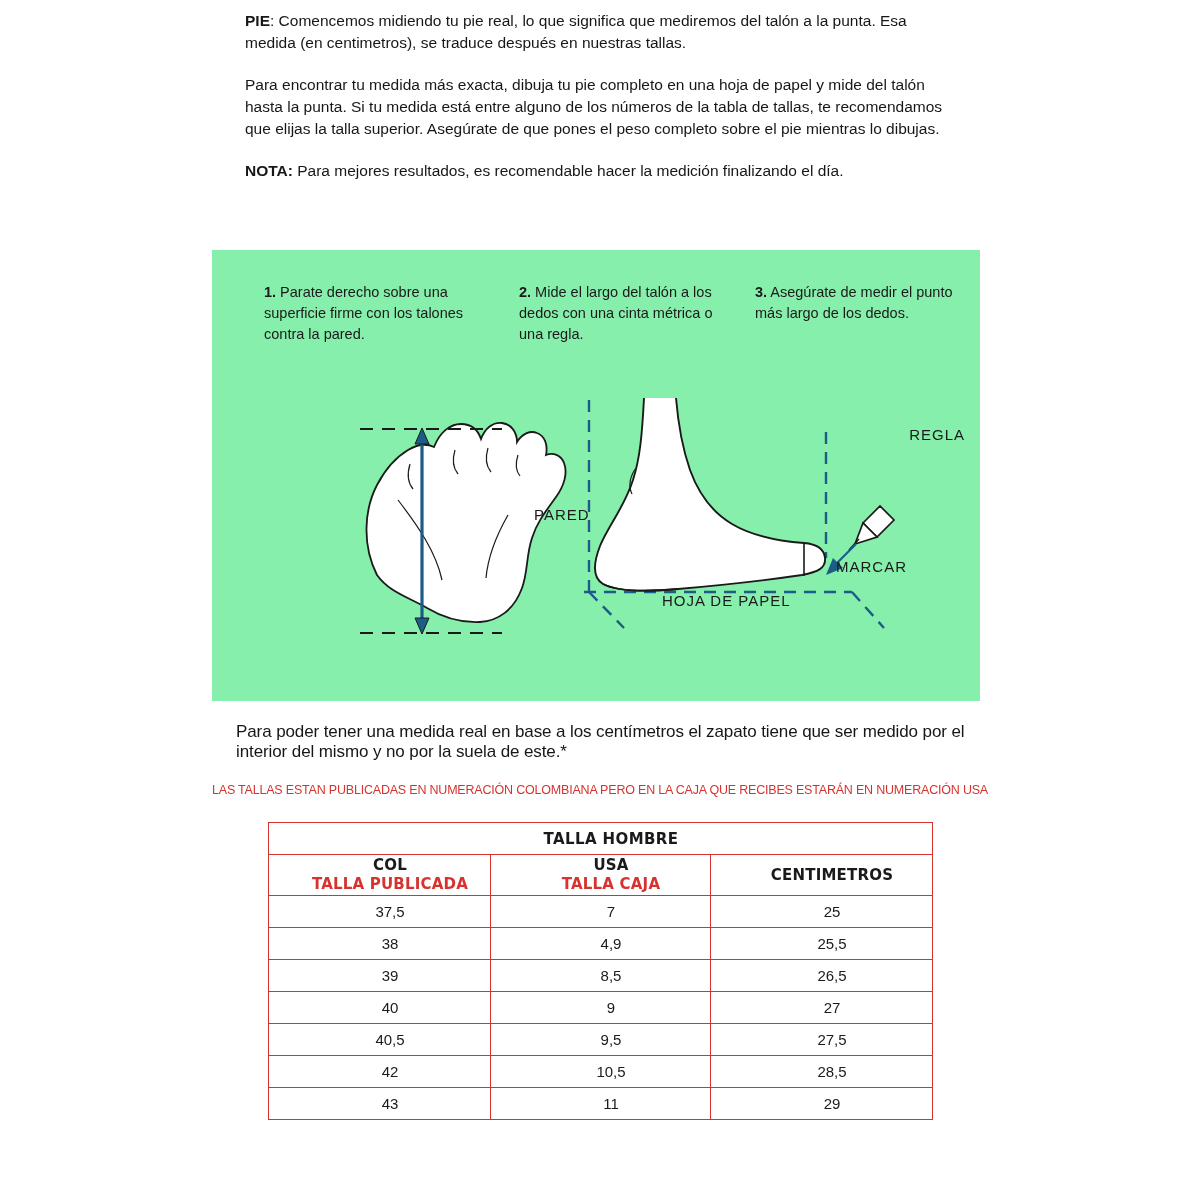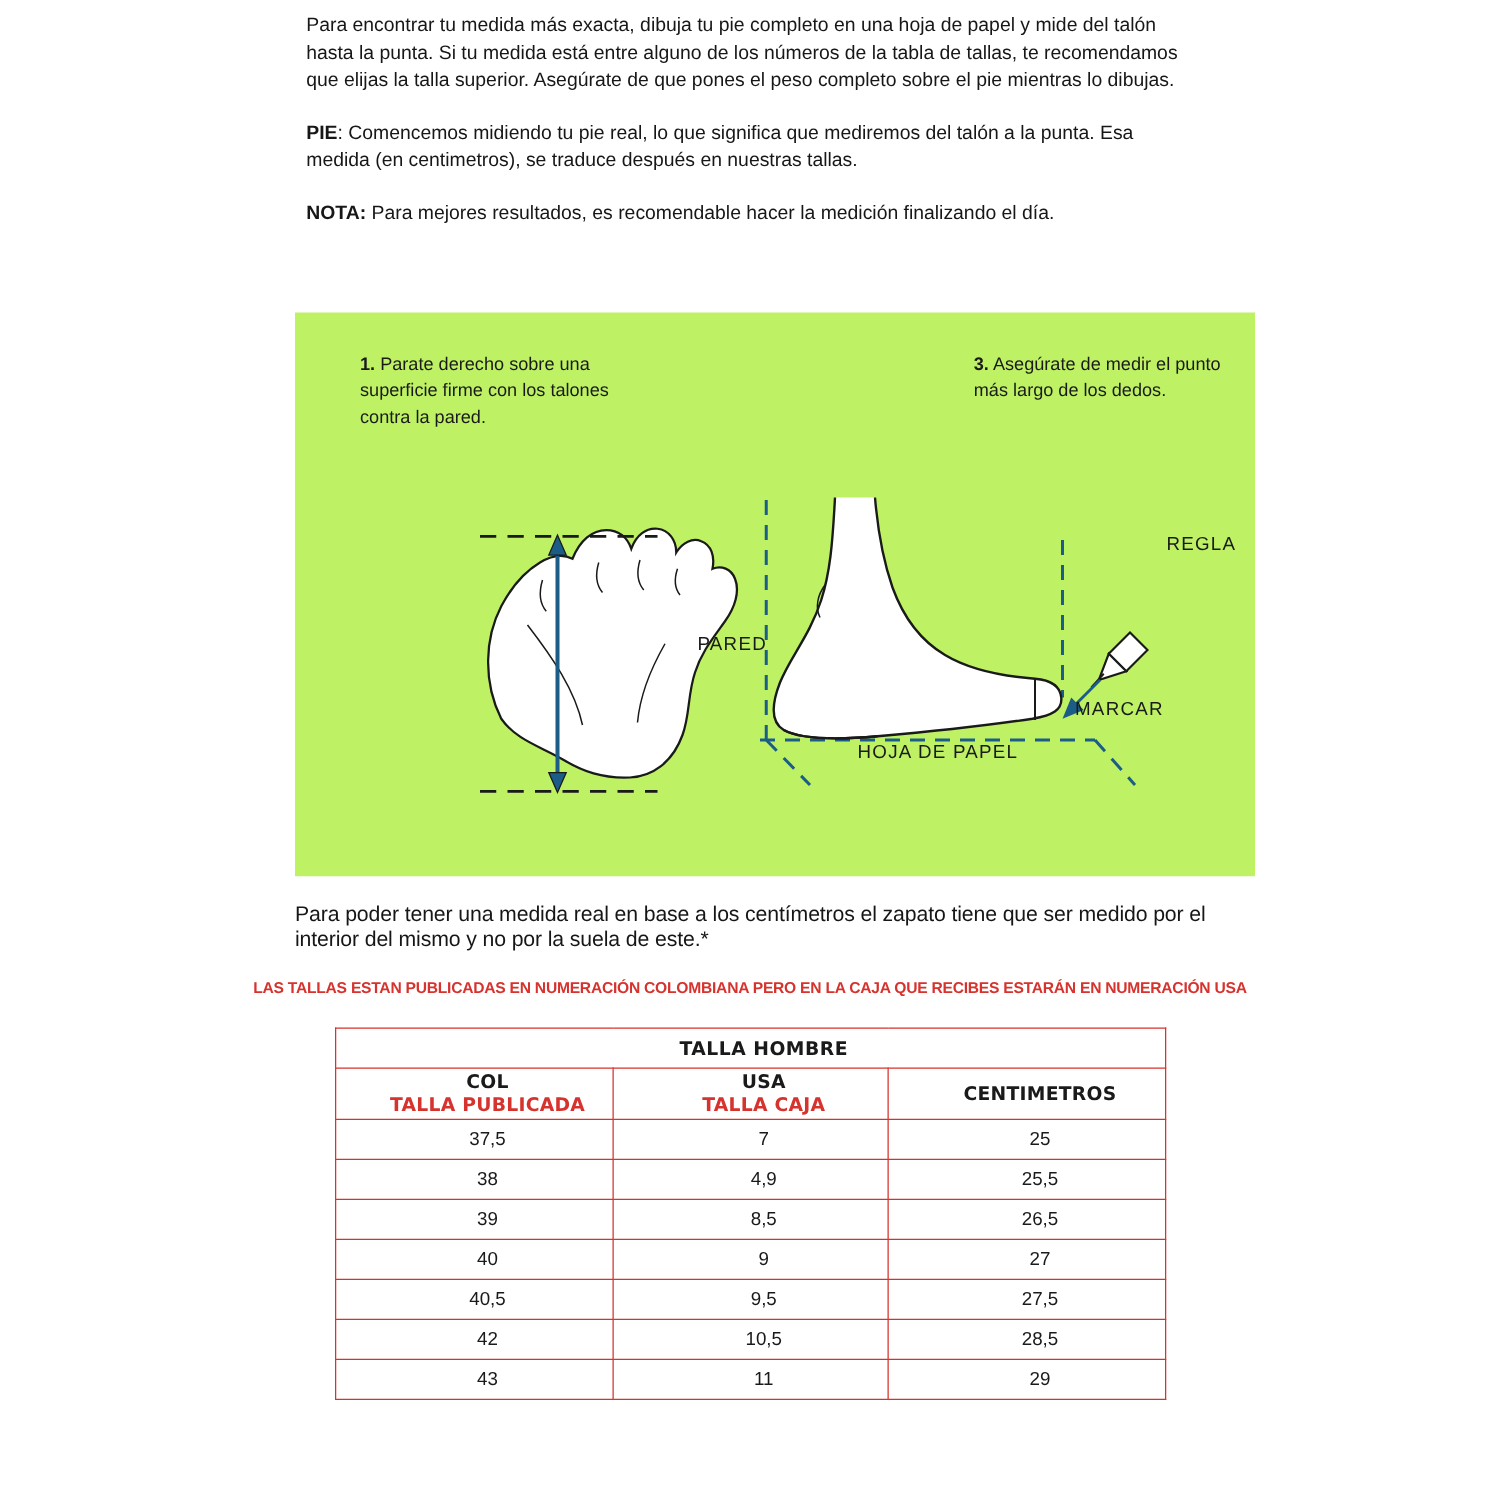--- a/index.html
+++ b/index.html
@@ -38,22 +38,21 @@
     font-weight: bold;
   }
 
   
   .panel {
     position: absolute;
     left: 212px;
     top: 250px;
     width: 768px;
     height: 451px;
-    background: #bef264;
-    margin-left: 24px;
+    background: #86efac;
   }
   .steps {
     position: absolute;
     left: 0;
     top: 0;
     width: 100%;
     height: 100px;
   }
   .step {
     position: absolute;
@@ -90,21 +89,21 @@
 
   
   .notice {
     position: absolute;
     left: 0;
     top: 783px;
     width: 1200px;
     text-align: center;
     color: #d6332e;
     font-size: 12.5px;
-    font-weight: bold;
+    font-weight: normal;
     letter-spacing: -0.2px;
   }
 
   
   .table-wrap {
     position: absolute;
     left: 268px;
     top: 822px;
     width: 664px;
   }
@@ -143,30 +142,33 @@
   col.c1 { width: 222px; }
   col.c2 { width: 220px; }
   col.c3 { width: 222px; }
 </style>
 </head>
 <body>
 
 <div class="page">
 
   <div class="intro">
+    <p><b>PIE</b><span>: Comencemos midiendo tu pie real, lo que significa que mediremos del talón a la punta. Esa medida (en centimetros), se traduce después en nuestras tallas.</span></p>
     <p>Para encontrar tu medida más exacta, dibuja tu pie completo en una hoja de papel y mide del talón hasta la punta. Si tu medida está entre alguno de los números de la tabla de tallas, te recomendamos que elijas la talla superior. Asegúrate de que pones el peso completo sobre el pie mientras lo dibujas.</p>
-    <p><b>PIE</b><span>: Comencemos midiendo tu pie real, lo que significa que mediremos del talón a la punta. Esa medida (en centimetros), se traduce después en nuestras tallas.</span></p>
     <p><b>NOTA:</b><span> Para mejores resultados, es recomendable hacer la medición finalizando el día.</span></p>
   </div>
 
   <div class="panel">
 
     <div class="steps">
       <div class="step step-1">
         <b>1.</b><span> Parate derecho sobre una superficie firme con los talones contra la pared.</span>
+      </div>
+      <div class="step step-2">
+        <b>2.</b><span> Mide el largo del talón a los dedos con una cinta métrica o una regla.</span>
       </div>
       <div class="step step-3">
         <b>3.</b><span> Asegúrate de medir el punto más largo de los dedos.</span>
       </div>
     </div>
 
     <div class="illus">
       <svg width="768" height="360" viewBox="0 0 768 360" xmlns="http://www.w3.org/2000/svg">
 
         <g fill="none" stroke="#1a1a1a" stroke-width="1.6">

